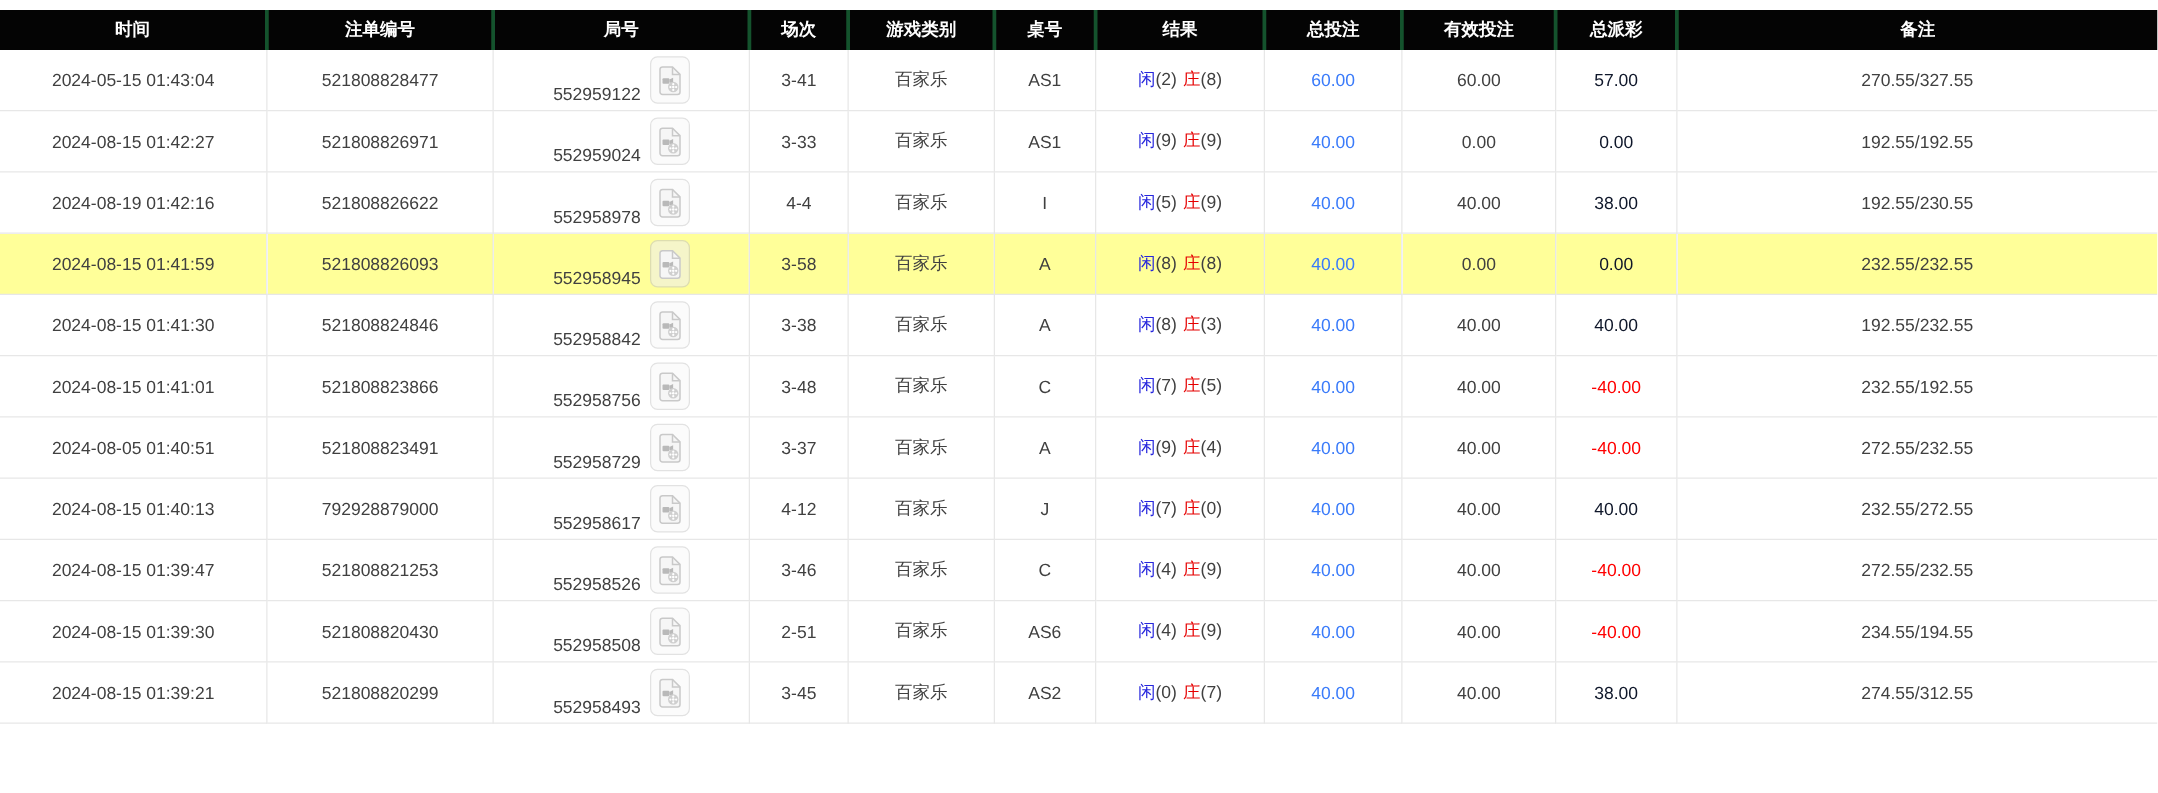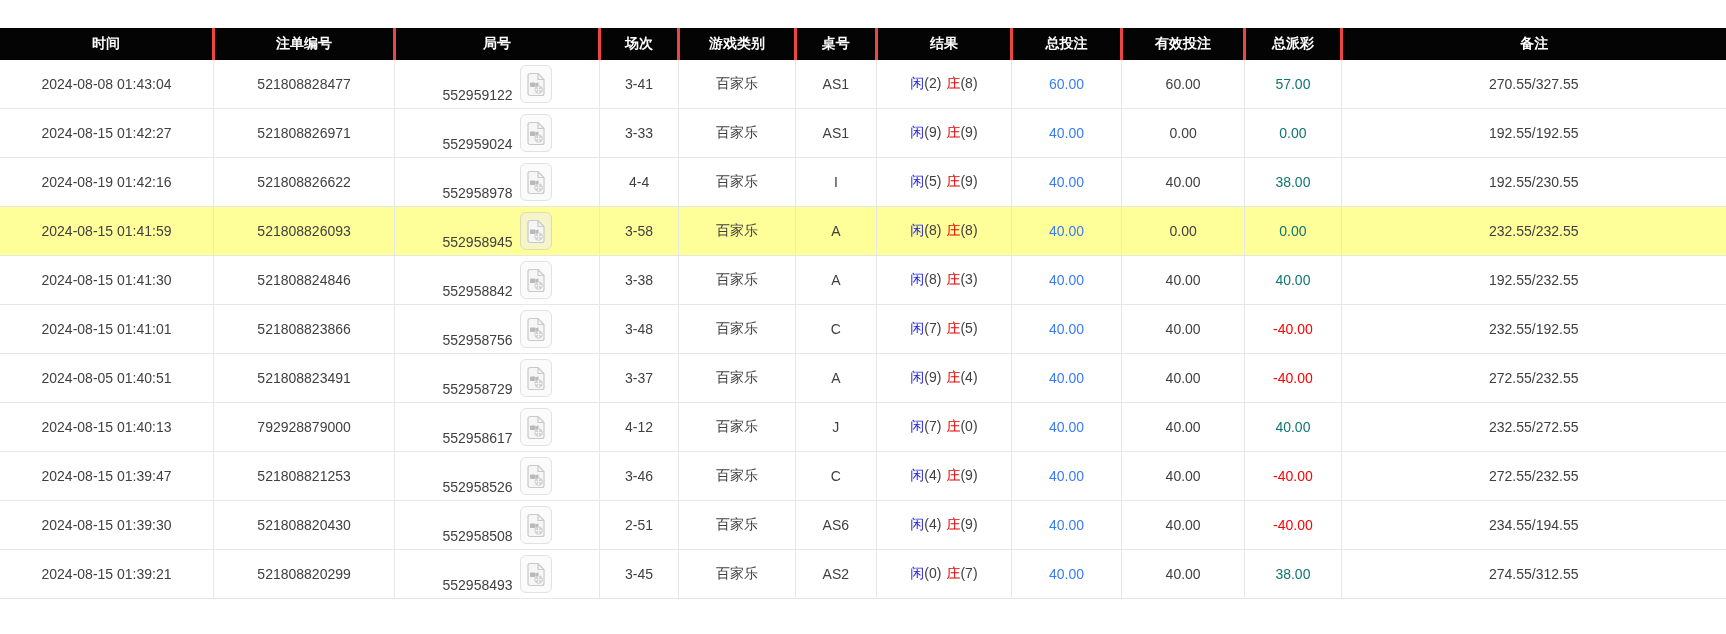--- a/index.html
+++ b/index.html
@@ -1,23 +1,23 @@
 <!DOCTYPE html>
 <html><head>
 <meta charset="utf-8">
 <style>
   html,body{margin:0;padding:0;background:#ffffff;}
   body{font-family:"Liberation Sans","DejaVu Sans",sans-serif;width:1726px;height:634px;overflow:hidden;}
-  .page{padding-top:8px;margin-top:20px;}
+  .page{padding-top:8px;}
   table{width:100%;border-collapse:collapse;table-layout:fixed;}
 
   
   thead th{
     background:#040404;color:#ffffff;font-size:14px;font-weight:bold;
-    height:32px;padding:0;border-left:3px solid #ef4444;text-align:center;
+    height:32px;padding:0;border-left:3px solid #14532d;text-align:center;
   }
   thead th:first-child{border-left:none;}
 
   
   .col-time{width:12.5%;} .col-bet_id{width:10.5%;} .col-round{width:11.9%;}
   .col-session{width:4.5%;} .col-game{width:6.7%;} .col-table_no{width:4.6%;}
   .col-result{width:7.8%;} .col-total_bet{width:6.3%;} .col-valid_bet{width:7.1%;}
   .col-payout{width:5.5%;} .col-remark{width:22.6%;}
 
   
@@ -35,21 +35,21 @@
     background:#fbfbfb;display:inline-flex;align-items:center;justify-content:center;
     padding:0;cursor:pointer;
   }
   tr.highlighted .video-btn{background:#f5f5c9;border-color:#ddddb0;}
 
   .player{color:#2525dd;}
   .banker{color:#e60000;}
   .score{color:#404040;}
   .result-gap{display:inline-block;width:5px;}
   .amount-blue{color:#3a7bfa;}
-  td.payout-cell{color:#0f766e;}
+  td.payout-cell{color:#0f172a;}
   td.payout-cell.negative{color:#ff0000;}
 </style>
 </head>
 <body>
 
 <div class="page">
   <table>
     <thead>
       <tr id="header-row">
   <th class="col-time">时间</th>
@@ -70,21 +70,21 @@
 
   <th class="col-valid_bet">有效投注</th>
 
   <th class="col-payout">总派彩</th>
 
   <th class="col-remark">备注</th>
 </tr>
     </thead>
     <tbody id="table-body">
   <tr class="data-row">
-    <td>2024-08-08 01:43:04</td>
+    <td>2024-05-15 01:43:04</td>
     <td>521808828477</td>
     <td>
       <span class="round-flex">
         <span>552959122</span>
         <button class="video-btn">
           <svg width="20" height="25" viewBox="0 0 20 25" aria-hidden="true">
             <path d="M4 1.5h8l6 6v14a2 2 0 0 1-2 2H4a2 2 0 0 1-2-2v-18a2 2 0 0 1 2-2z" fill="#f6f6f6" stroke="#c9c9c9" stroke-width="1.2"></path>
             <path d="M12 1.5v6h6" fill="none" stroke="#c9c9c9" stroke-width="1.2"></path>
             <rect x="4" y="10.5" width="5.5" height="4.5" rx="0.8" fill="#b9b9b9"></rect>
             <path d="M9.5 11.6l3-1.4v5l-3-1.4z" fill="#b9b9b9"></path>

